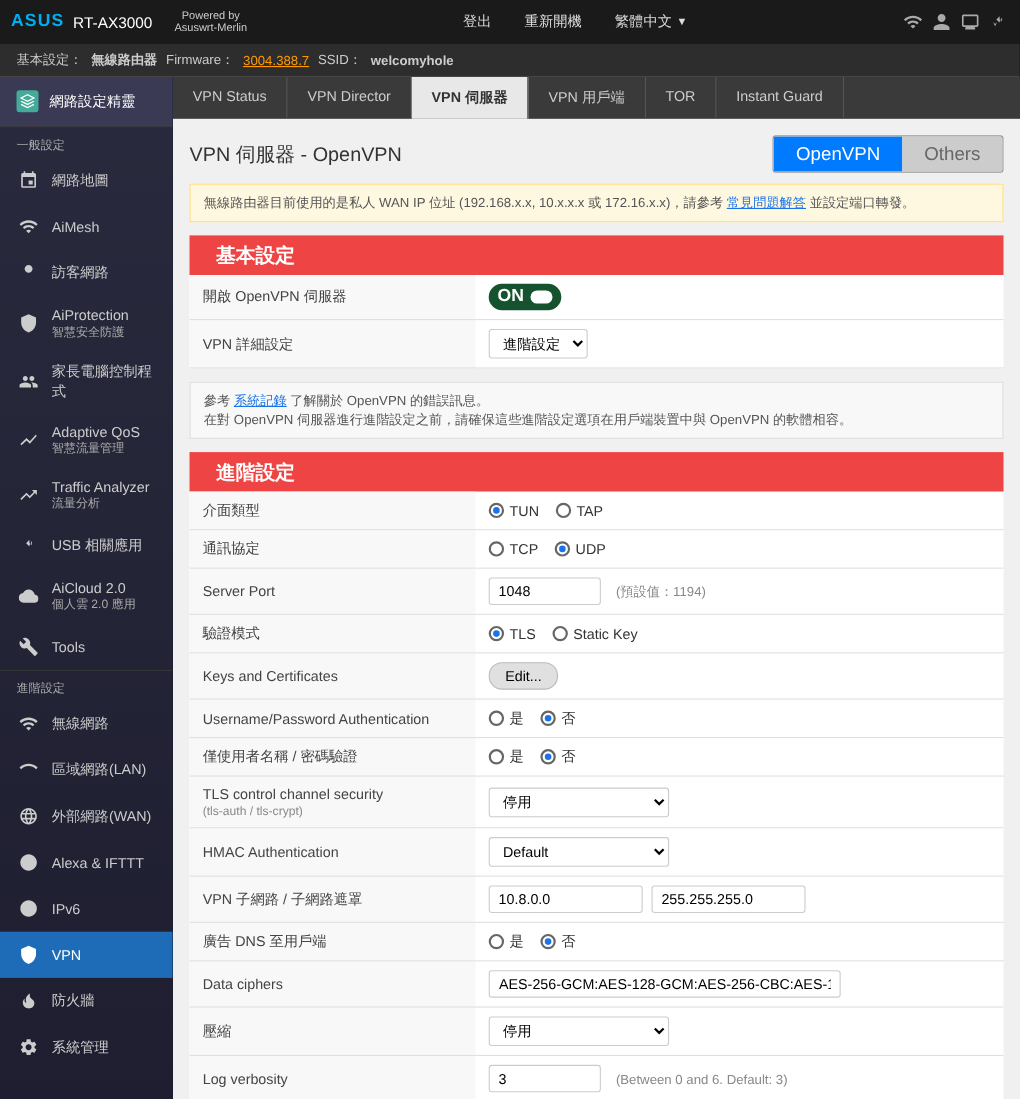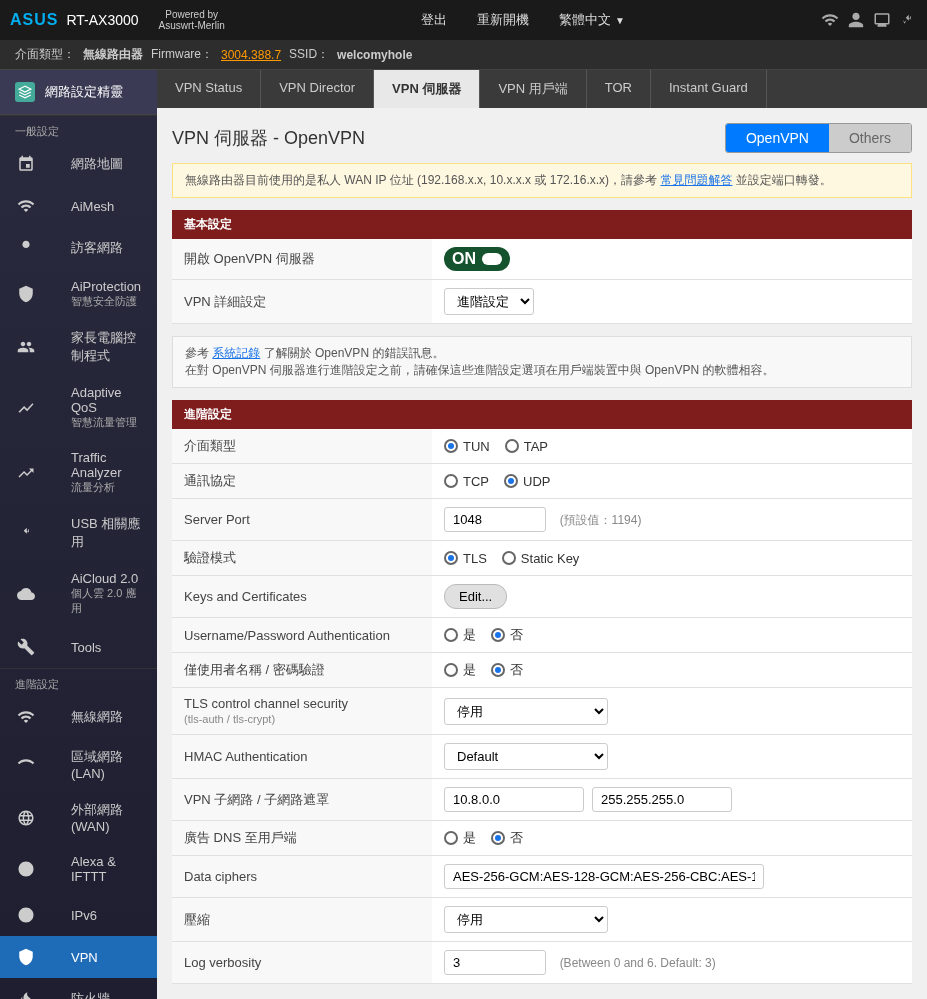--- a/index.html
+++ b/index.html
@@ -23,45 +23,45 @@
     
     
     .layout { display: flex; height: calc(999px - 70px); }
     
     
     .sidebar { width: 157px; background: linear-gradient(180deg, #2a2a3e 0%, #1e1e30 100%); flex-shrink: 0; overflow-y: auto; }
     .sidebar-wizard { display: flex; align-items: center; padding: 12px 15px; background: #3a3a55; cursor: pointer; border-bottom: 1px solid #444; }
     .sidebar-wizard-icon { width: 20px; height: 20px; background: #4a9; border-radius: 3px; margin-right: 10px; display: flex; align-items: center; justify-content: center; color: white; font-size: 12px; }
     .sidebar-wizard-label { color: #fff; font-size: 13px; }
     .sidebar-section { color: #aaa; font-size: 11px; padding: 8px 15px 4px; border-top: 1px solid #333; }
-    .sidebar-item { display: flex; align-items: center; padding: 10px 15px; cursor: pointer; color: #ccc; transition: background 0.2s; gap: 24px; }
+    .sidebar-item { display: flex; align-items: center; padding: 10px 15px; cursor: pointer; color: #ccc; transition: background 0.2s; }
     .sidebar-item.active { background: #1e6bb8; color: #fff; }
     .sidebar-item-icon { width: 22px; height: 22px; margin-right: 10px; flex-shrink: 0; display: flex; align-items: center; justify-content: center; }
     .sidebar-item-label { font-size: 13px; }
     .sidebar-item-sublabel { font-size: 11px; color: #aaa; display: block; }
     
     
     .main { flex: 1; background: #f0f0f0; overflow-y: auto; }
     
     
     .tabs { display: flex; background: #3a3a3a; }
     .tab { padding: 10px 18px; color: #ccc; cursor: pointer; font-size: 13px; border-right: 1px solid #555; }
     .tab.active { background: #e8e8e8; color: #333; font-weight: bold; }
     
     
     .content { padding: 15px; }
     .page-title { font-size: 18px; color: #333; margin-bottom: 10px; display: flex; align-items: center; justify-content: space-between; }
     .openvpn-toggle { display: flex; border: 1px solid #999; border-radius: 3px; overflow: hidden; }
-    .openvpn-btn { padding: 6px 20px; font-size: 14px; cursor: pointer; background: #007bff; color: #fff; border: none; text-align: right; }
+    .openvpn-btn { padding: 6px 20px; font-size: 17px; cursor: pointer; background: #007bff; color: #fff; border: none; text-align: right; }
     .openvpn-btn.inactive { background: #ccc; color: #666; }
     
     .warning-box { background: #fff8e1; border: 1px solid #ffe082; padding: 8px 12px; margin-bottom: 12px; font-size: 12px; color: #555; }
     .warning-box a { color: #1a73e8; text-decoration: underline; }
     
-    .section-header { background: #7f1d1d; color: #fff; padding: 6px 12px; font-size: 12px; font-weight: bold; margin-bottom: 0; }
+    .section-header { background: #ef4444; color: #fff; padding: 6px 24px; font-size: 18px; font-weight: bold; margin-bottom: 0; }
     
     .settings-table { width: 100%; background: #fff; border-collapse: collapse; margin-bottom: 12px; }
     .settings-table tr { border-bottom: 1px solid #e0e0e0; }
     .settings-table td { padding: 8px 12px; vertical-align: middle; }
     .settings-table td:first-child { width: 260px; color: #444; font-size: 13px; background: #f8f8f8; }
     .settings-table td:last-child { color: #333; font-size: 13px; }
     
     .select-input { padding: 4px 8px; border: 1px solid #ccc; border-radius: 3px; font-size: 13px; background: #fff; cursor: pointer; }
     .toggle-on { display: inline-flex; align-items: center; background: #14532d; border-radius: 20px; padding: 3px 8px; color: #fff; font-size: 16px; font-weight: bold; cursor: pointer; }
     .toggle-slider { width: 20px; height: 12px; background: #fff; border-radius: 10px; margin-left: 6px; }
@@ -113,21 +113,21 @@
     <svg width="18" height="18" viewBox="0 0 24 24" style="color:#aaa">
         <path d="M20 3H4c-1.1 0-2 .9-2 2v11c0 1.1.9 2 2 2h3l-1 1v2h12v-2l-1-1h3c1.1 0 2-.9 2-2V5c0-1.1-.9-2-2-2zm0 13H4V5h16v11z"></path>
       </svg>
     <svg width="18" height="18" viewBox="0 0 24 24" style="color:#aaa">
         <path d="M15 7v4h1v2h-3V5l-4 4 4 4V9h1v2h-1v2h3V7h-1zM7.5 9.5v5L5 12l2.5 5 2.5-5-2.5 2.5V9.5H7.5z"></path>
       </svg>
   </div>
 </div>
 
 <div class="status-bar">
-  <span>介面類型：</span>
+  <span>基本設定：</span>
   <strong>無線路由器</strong>
   <span>Firmware：</span>
   <a>3004.388.7</a>
   <span>SSID：</span>
   <strong>welcomyhole</strong>
 </div>
 
 <div class="layout">
 
   <div class="sidebar">

